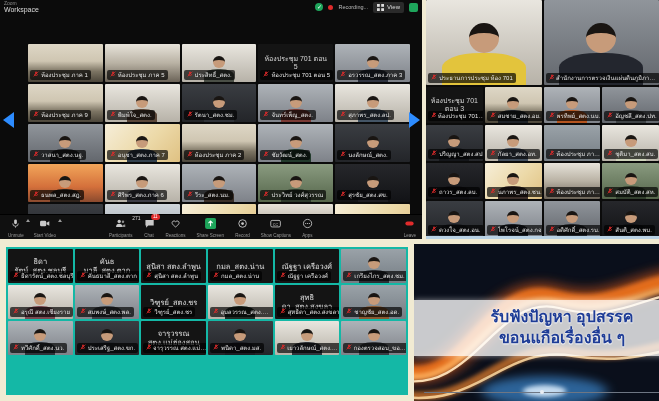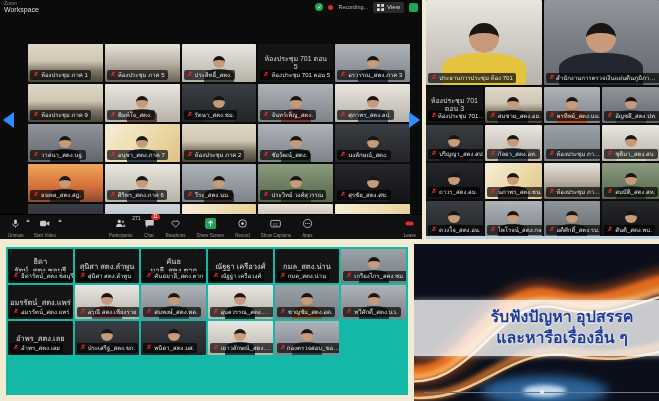--- a/index.html
+++ b/index.html
@@ -853,88 +853,77 @@
           <span class="pill">
             <span><svg viewBox="0 0 10 10">
                 <rect x="3.6" y="1" width="2.8" height="4.6" rx="1.4" fill="#e02b2b"></rect>
                 <path d="M2.2 5a2.8 2.8 0 0 0 5.6 0" fill="none" stroke="#e02b2b" stroke-width="1"></path>
                 <line x1="1" y1="9" x2="9" y2="1" stroke="#e02b2b" stroke-width="1.2"></line>
               </svg></span>
             <span>ธิดารัตน์_สตง.ชลบุรี</span>
           </span>
         </div>
         <div class="tile bg-dark">
+          <div class="center-label">คันธมาลี_สตง.ตาก</div>
+          <span class="pill">
+            <span><svg viewBox="0 0 10 10">
+                <rect x="3.6" y="1" width="2.8" height="4.6" rx="1.4" fill="#e02b2b"></rect>
+                <path d="M2.2 5a2.8 2.8 0 0 0 5.6 0" fill="none" stroke="#e02b2b" stroke-width="1"></path>
+                <line x1="1" y1="9" x2="9" y2="1" stroke="#e02b2b" stroke-width="1.2"></line>
+              </svg></span>
+            <span>คันธมาลี_สตง.ตาก</span>
+          </span>
+        </div>
+        <div class="tile bg-dark">
           <div class="center-label">สุนิสา สตง.ลำพูน</div>
           <span class="pill">
             <span><svg viewBox="0 0 10 10">
                 <rect x="3.6" y="1" width="2.8" height="4.6" rx="1.4" fill="#e02b2b"></rect>
                 <path d="M2.2 5a2.8 2.8 0 0 0 5.6 0" fill="none" stroke="#e02b2b" stroke-width="1"></path>
                 <line x1="1" y1="9" x2="9" y2="1" stroke="#e02b2b" stroke-width="1.2"></line>
               </svg></span>
             <span>สุนิสา สตง.ลำพูน</span>
           </span>
         </div>
         <div class="tile bg-dark">
-          <div class="center-label">คันธมาลี_สตง.ตาก</div>
-          <span class="pill">
-            <span><svg viewBox="0 0 10 10">
-                <rect x="3.6" y="1" width="2.8" height="4.6" rx="1.4" fill="#e02b2b"></rect>
-                <path d="M2.2 5a2.8 2.8 0 0 0 5.6 0" fill="none" stroke="#e02b2b" stroke-width="1"></path>
-                <line x1="1" y1="9" x2="9" y2="1" stroke="#e02b2b" stroke-width="1.2"></line>
-              </svg></span>
-            <span>คันธมาลี_สตง.ตาก</span>
+          <div class="center-label">กมล_สตง.น่าน</div>
+          <span class="pill">
+            <span><svg viewBox="0 0 10 10">
+                <rect x="3.6" y="1" width="2.8" height="4.6" rx="1.4" fill="#e02b2b"></rect>
+                <path d="M2.2 5a2.8 2.8 0 0 0 5.6 0" fill="none" stroke="#e02b2b" stroke-width="1"></path>
+                <line x1="1" y1="9" x2="9" y2="1" stroke="#e02b2b" stroke-width="1.2"></line>
+              </svg></span>
+            <span>กมล_สตง.น่าน</span>
           </span>
         </div>
         <div class="tile bg-dark">
           <div class="center-label">ณัฐฐา เครือวงศ์</div>
           <span class="pill">
             <span><svg viewBox="0 0 10 10">
                 <rect x="3.6" y="1" width="2.8" height="4.6" rx="1.4" fill="#e02b2b"></rect>
                 <path d="M2.2 5a2.8 2.8 0 0 0 5.6 0" fill="none" stroke="#e02b2b" stroke-width="1"></path>
                 <line x1="1" y1="9" x2="9" y2="1" stroke="#e02b2b" stroke-width="1.2"></line>
               </svg></span>
             <span>ณัฐฐา เครือวงศ์</span>
           </span>
         </div>
-        <div class="tile bg-dark">
-          <div class="center-label">กมล_สตง.น่าน</div>
-          <span class="pill">
-            <span><svg viewBox="0 0 10 10">
-                <rect x="3.6" y="1" width="2.8" height="4.6" rx="1.4" fill="#e02b2b"></rect>
-                <path d="M2.2 5a2.8 2.8 0 0 0 5.6 0" fill="none" stroke="#e02b2b" stroke-width="1"></path>
-                <line x1="1" y1="9" x2="9" y2="1" stroke="#e02b2b" stroke-width="1.2"></line>
-              </svg></span>
-            <span>กมล_สตง.น่าน</span>
-          </span>
-        </div>
         <div class="tile bg-blur">
           <div class="person" style="--shirt: #2a2e33;">
             <span class="head"></span>
             <span class="body"></span>
           </div>
           <span class="pill">
             <span><svg viewBox="0 0 10 10">
                 <rect x="3.6" y="1" width="2.8" height="4.6" rx="1.4" fill="#e02b2b"></rect>
                 <path d="M2.2 5a2.8 2.8 0 0 0 5.6 0" fill="none" stroke="#e02b2b" stroke-width="1"></path>
                 <line x1="1" y1="9" x2="9" y2="1" stroke="#e02b2b" stroke-width="1.2"></line>
               </svg></span>
             <span>เกรียงไกร_สตง.ชม.</span>
           </span>
         </div>
-        <div class="tile bg-dark">
-          <div class="center-label">อมรรัตน์_สตง.แพร่</div>
-          <span class="pill">
-            <span><svg viewBox="0 0 10 10">
-                <rect x="3.6" y="1" width="2.8" height="4.6" rx="1.4" fill="#e02b2b"></rect>
-                <path d="M2.2 5a2.8 2.8 0 0 0 5.6 0" fill="none" stroke="#e02b2b" stroke-width="1"></path>
-                <line x1="1" y1="9" x2="9" y2="1" stroke="#e02b2b" stroke-width="1.2"></line>
-              </svg></span>
-            <span>อมรรัตน์_สตง.แพร่</span>
-          </span>
-        </div>
         <div class="tile bg-bright">
           <div class="person" style="--shirt: #7a4a52;">
             <span class="head"></span>
             <span class="body"></span>
           </div>
           <span class="pill">
             <span><svg viewBox="0 0 10 10">
                 <rect x="3.6" y="1" width="2.8" height="4.6" rx="1.4" fill="#e02b2b"></rect>
                 <path d="M2.2 5a2.8 2.8 0 0 0 5.6 0" fill="none" stroke="#e02b2b" stroke-width="1"></path>
                 <line x1="1" y1="9" x2="9" y2="1" stroke="#e02b2b" stroke-width="1.2"></line>
@@ -949,34 +938,56 @@
           </div>
           <span class="pill">
             <span><svg viewBox="0 0 10 10">
                 <rect x="3.6" y="1" width="2.8" height="4.6" rx="1.4" fill="#e02b2b"></rect>
                 <path d="M2.2 5a2.8 2.8 0 0 0 5.6 0" fill="none" stroke="#e02b2b" stroke-width="1"></path>
                 <line x1="1" y1="9" x2="9" y2="1" stroke="#e02b2b" stroke-width="1.2"></line>
               </svg></span>
             <span>สมพงษ์_สตง.พล.</span>
           </span>
         </div>
+        <div class="tile bg-dark">
+          <div class="center-label">วิฑูรย์_สตง.ชร</div>
+          <span class="pill">
+            <span><svg viewBox="0 0 10 10">
+                <rect x="3.6" y="1" width="2.8" height="4.6" rx="1.4" fill="#e02b2b"></rect>
+                <path d="M2.2 5a2.8 2.8 0 0 0 5.6 0" fill="none" stroke="#e02b2b" stroke-width="1"></path>
+                <line x1="1" y1="9" x2="9" y2="1" stroke="#e02b2b" stroke-width="1.2"></line>
+              </svg></span>
+            <span>วิฑูรย์_สตง.ชร</span>
+          </span>
+        </div>
         <div class="tile bg-bright">
           <div class="person" style="--shirt: #1f2a24;">
             <span class="head"></span>
             <span class="body"></span>
           </div>
           <span class="pill">
             <span><svg viewBox="0 0 10 10">
                 <rect x="3.6" y="1" width="2.8" height="4.6" rx="1.4" fill="#e02b2b"></rect>
                 <path d="M2.2 5a2.8 2.8 0 0 0 5.6 0" fill="none" stroke="#e02b2b" stroke-width="1"></path>
                 <line x1="1" y1="9" x2="9" y2="1" stroke="#e02b2b" stroke-width="1.2"></line>
               </svg></span>
             <span>อุบลวรรณ_สตง.ลำปาง</span>
           </span>
         </div>
+        <div class="tile bg-dark">
+          <div class="center-label">สุทธิดา_สตง.สงขลา</div>
+          <span class="pill">
+            <span><svg viewBox="0 0 10 10">
+                <rect x="3.6" y="1" width="2.8" height="4.6" rx="1.4" fill="#e02b2b"></rect>
+                <path d="M2.2 5a2.8 2.8 0 0 0 5.6 0" fill="none" stroke="#e02b2b" stroke-width="1"></path>
+                <line x1="1" y1="9" x2="9" y2="1" stroke="#e02b2b" stroke-width="1.2"></line>
+              </svg></span>
+            <span>สุทธิดา_สตง.สงขลา</span>
+          </span>
+        </div>
         <div class="tile bg-blur">
           <div class="person" style="--shirt: #8a5a32;">
             <span class="head"></span>
             <span class="body"></span>
           </div>
           <span class="pill">
             <span><svg viewBox="0 0 10 10">
                 <rect x="3.6" y="1" width="2.8" height="4.6" rx="1.4" fill="#e02b2b"></rect>
                 <path d="M2.2 5a2.8 2.8 0 0 0 5.6 0" fill="none" stroke="#e02b2b" stroke-width="1"></path>
                 <line x1="1" y1="9" x2="9" y2="1" stroke="#e02b2b" stroke-width="1.2"></line>
@@ -991,43 +1002,43 @@
           </div>
           <span class="pill">
             <span><svg viewBox="0 0 10 10">
                 <rect x="3.6" y="1" width="2.8" height="4.6" rx="1.4" fill="#e02b2b"></rect>
                 <path d="M2.2 5a2.8 2.8 0 0 0 5.6 0" fill="none" stroke="#e02b2b" stroke-width="1"></path>
                 <line x1="1" y1="9" x2="9" y2="1" stroke="#e02b2b" stroke-width="1.2"></line>
               </svg></span>
             <span>ทวีศักดิ์_สตง.นว.</span>
           </span>
         </div>
-        <div class="tile bg-dark">
-          <div class="center-label">อำพร_สตง.เลย</div>
-          <span class="pill">
-            <span><svg viewBox="0 0 10 10">
-                <rect x="3.6" y="1" width="2.8" height="4.6" rx="1.4" fill="#e02b2b"></rect>
-                <path d="M2.2 5a2.8 2.8 0 0 0 5.6 0" fill="none" stroke="#e02b2b" stroke-width="1"></path>
-                <line x1="1" y1="9" x2="9" y2="1" stroke="#e02b2b" stroke-width="1.2"></line>
-              </svg></span>
-            <span>อำพร_สตง.เลย</span>
-          </span>
-        </div>
         <div class="tile bg-dim">
           <div class="person" style="--shirt: #23262c;">
             <span class="head"></span>
             <span class="body"></span>
           </div>
           <span class="pill">
             <span><svg viewBox="0 0 10 10">
                 <rect x="3.6" y="1" width="2.8" height="4.6" rx="1.4" fill="#e02b2b"></rect>
                 <path d="M2.2 5a2.8 2.8 0 0 0 5.6 0" fill="none" stroke="#e02b2b" stroke-width="1"></path>
                 <line x1="1" y1="9" x2="9" y2="1" stroke="#e02b2b" stroke-width="1.2"></line>
               </svg></span>
             <span>ประเสริฐ_สตง.ขก.</span>
+          </span>
+        </div>
+        <div class="tile bg-dark">
+          <div class="center-label">จารุวรรณ สตง.แม่ฮ่องสอน</div>
+          <span class="pill">
+            <span><svg viewBox="0 0 10 10">
+                <rect x="3.6" y="1" width="2.8" height="4.6" rx="1.4" fill="#e02b2b"></rect>
+                <path d="M2.2 5a2.8 2.8 0 0 0 5.6 0" fill="none" stroke="#e02b2b" stroke-width="1"></path>
+                <line x1="1" y1="9" x2="9" y2="1" stroke="#e02b2b" stroke-width="1.2"></line>
+              </svg></span>
+            <span>จารุวรรณ สตง.แม่ฮ่องสอน</span>
           </span>
         </div>
         <div class="tile bg-dim">
           <div class="person" style="--shirt: #1c1e23;">
             <span class="head"></span>
             <span class="body"></span>
           </div>
           <span class="pill">
             <span><svg viewBox="0 0 10 10">
                 <rect x="3.6" y="1" width="2.8" height="4.6" rx="1.4" fill="#e02b2b"></rect>
@@ -1084,21 +1095,21 @@
         <path d="M-15 125 C 45 150, 60 35, 115 52 C 175 72, 195 18, 260 38" stroke="#ff7a1a" stroke-width="13" fill="none" opacity="0.8" filter="url(#soft)"></path>
         <path d="M-15 130 C 45 152, 65 42, 118 58 C 178 78, 198 26, 260 46" stroke="#ffb25e" stroke-width="6" fill="none" opacity="0.9" filter="url(#soft)"></path>
         <path d="M-15 135 C 48 155, 68 48, 120 64 C 180 84, 200 32, 260 52" stroke="#ffe3bb" stroke-width="2.2" fill="none" opacity="0.95"></path>
         <path d="M-15 150 C 55 165, 70 95, 130 108 C 190 120, 210 88, 260 98" stroke="#ff8c2e" stroke-width="9" fill="none" opacity="0.65" filter="url(#soft)"></path>
         <path d="M-15 152 C 55 166, 72 100, 132 112 C 192 124, 212 94, 260 104" stroke="#ffd9a0" stroke-width="2.5" fill="none" opacity="0.85"></path>
         <ellipse cx="108" cy="147" rx="52" ry="15" fill="#4aa8ff" opacity="0.55" filter="url(#softer)"></ellipse>
         <ellipse cx="108" cy="147" rx="18" ry="6" fill="#dff0ff" opacity="0.85" filter="url(#soft)"></ellipse>
       </svg>
       <div class="band">
         <div class="slide-line">รับฟังปัญหา อุปสรรค</div>
-        <div class="slide-line">และหารือเรื่องอื่น ๆ</div>
+        <div class="slide-line">ขอนแกือเรื่องอื่น ๆ</div>
       </div>
       <div class="scrubber">
         <div class="scrub-line"></div>
         <div class="scrub-dot" id="scrub-dot" style="left: 42%;"></div>
       </div>
     </div>
   </section>
 
 </div>
 

